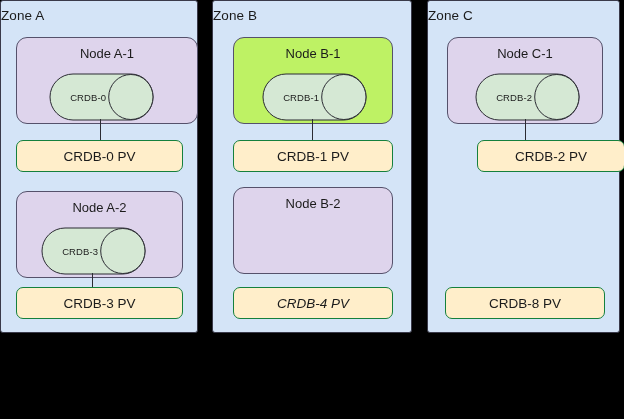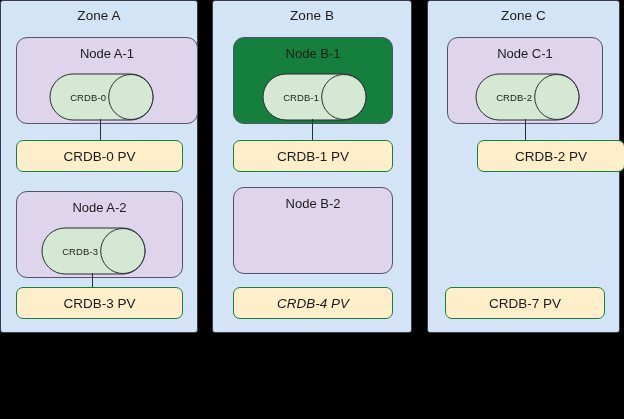--- a/index.html
+++ b/index.html
@@ -30,21 +30,20 @@
     background: #d4e4f7;
     border: 1px solid #3a3a4a;
     border-radius: 3px;
     box-sizing: border-box;
   }
   .zone-title {
     position: absolute;
     left: 0;
     right: 0;
     top: 7px;
-    text-align: center;
     font-size: 13.5px;
     color: #1b1b1b;
     letter-spacing: 0.1px;
   }
 
   
   .node {
     position: absolute;
     background: #ded4ec;
     border: 1px solid #55516b;
@@ -132,21 +131,21 @@
           <div class="pod-label">CRDB-3</div>
         </div>
       </div>
       <div class="connector" style="left: 99px; top: 118px; height: 21px;"></div>
       <div class="pv" style="left: 15px; top: 139px; width: 167px; height: 32px; background: rgb(255, 238, 202);">CRDB-0 PV</div>
       <div class="connector" style="left: 91px; top: 272px; height: 14px;"></div>
       <div class="pv" style="left: 15px; top: 286px; width: 167px; height: 32px; background: rgb(255, 238, 202);">CRDB-3 PV</div>
     </div>
     <div class="zone" style="left: 212px; top: 0px; width: 200px; height: 333px; background: rgb(212, 228, 247);">
       <div class="zone-title">Zone B</div>
-      <div class="node" style="left: 20px; top: 36px; width: 160px; height: 87px; background: #15803d;">
+      <div class="node" style="left: 20px; top: 36px; width: 160px; height: 87px; background: #bef264;">
         <div class="node-title">Node B-1</div>
         <div class="pod" style="left: 29px; top: 36px; width: 103px; height: 46px;">
           <svg width="103" height="46" viewBox="0 0 103 46">
             <path d="M 23 0 H 80.855 A 22.145 23 0 0 1 80.855 46 H 23 A 23 23 0 0 1 23 0 Z" fill="#d5e8d4" stroke="#2b2b33" stroke-width="1"></path>
             <ellipse cx="80.855" cy="23" rx="22.145" ry="22.5" fill="#d5e8d4" stroke="#2b2b33" stroke-width="1"></ellipse>
           </svg>
           <div class="pod-label">CRDB-1</div>
         </div>
       </div>
       <div class="node" style="left: 20px; top: 186px; width: 160px; height: 87px; background: rgb(222, 212, 236);">
@@ -163,15 +162,15 @@
         <div class="pod" style="left: 28px; top: 36px; width: 103px; height: 46px;">
           <svg width="103" height="46" viewBox="0 0 103 46">
             <path d="M 23 0 H 80.855 A 22.145 23 0 0 1 80.855 46 H 23 A 23 23 0 0 1 23 0 Z" fill="#d5e8d4" stroke="#2b2b33" stroke-width="1"></path>
             <ellipse cx="80.855" cy="23" rx="22.145" ry="22.5" fill="#d5e8d4" stroke="#2b2b33" stroke-width="1"></ellipse>
           </svg>
           <div class="pod-label">CRDB-2</div>
         </div>
       </div>
       <div class="connector" style="left: 97px; top: 118px; height: 21px;"></div>
       <div class="pv" style="left: 17px; top: 139px; width: 148px; height: 32px; background: rgb(255, 238, 202); margin-left: 32px;">CRDB-2 PV</div>
-      <div class="pv" style="left: 17px; top: 286px; width: 160px; height: 32px; background: rgb(255, 238, 202);">CRDB-7 PV</div>
+      <div class="pv" style="left: 17px; top: 286px; width: 160px; height: 32px; background: rgb(255, 238, 202);">CRDB-8 PV</div>
     </div>
   </div>
 
 </body></html>

